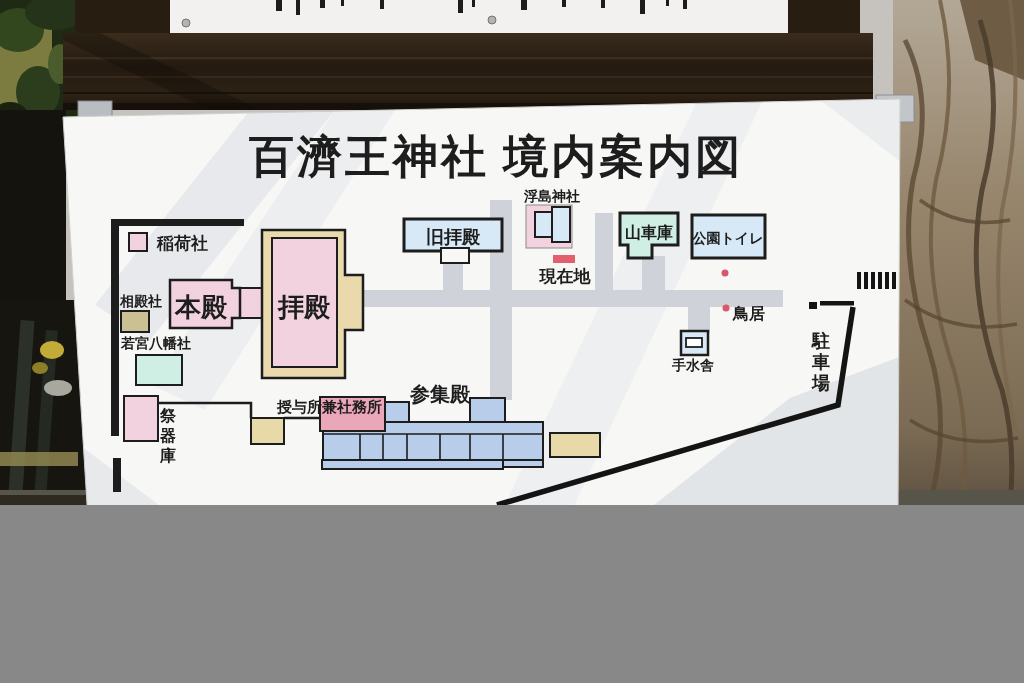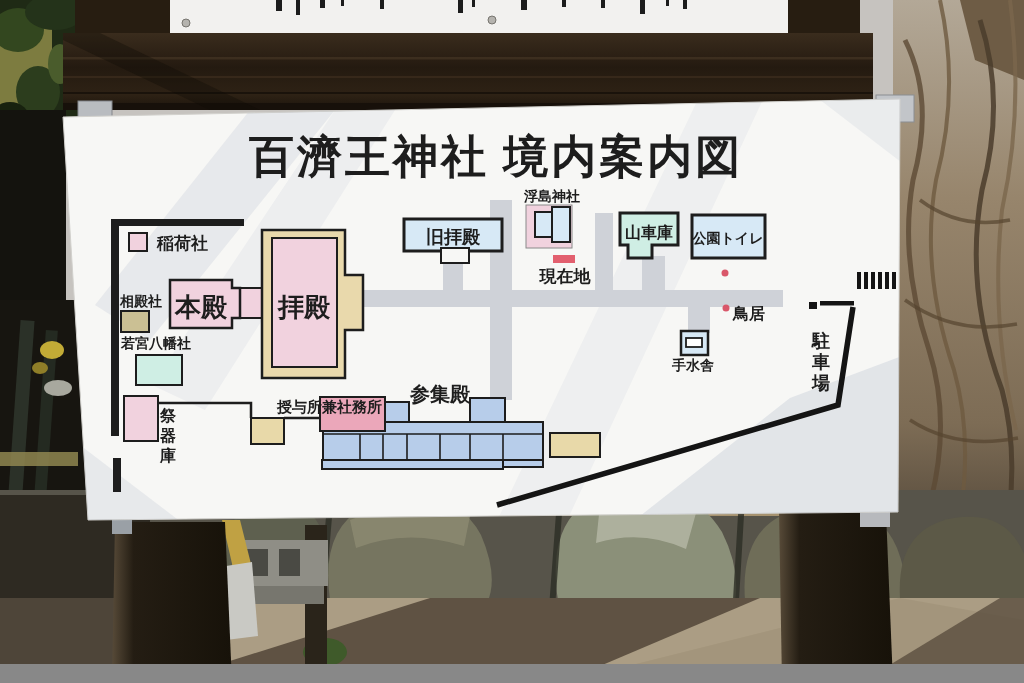--- a/index.html
+++ b/index.html
@@ -1,16 +1,16 @@
 <!DOCTYPE html>
 <html><head>
 <meta charset="utf-8">
 <style>
   html,body{margin:0;padding:0;background:#888;}
-  #stage{position:relative;width:1024px;height:664px;overflow:hidden;background:#c6c3bf;}
+  #stage{position:relative;width:1024px;height:505px;overflow:hidden;background:#c6c3bf;}
   svg{display:block;}
   svg text{font-family:"Liberation Sans","DejaVu Sans",sans-serif;fill:#1d1d1d;}
   .title{font-family:"Liberation Serif","DejaVu Serif",serif;font-weight:bold;font-size:45px;letter-spacing:3px;}
   .lbl14{font-size:14px;font-weight:bold;}
   .lbl15{font-size:15px;font-weight:bold;}
   .lbl16{font-size:16px;font-weight:bold;}
   .lbl17{font-size:17px;font-weight:bold;}
   .lbl18{font-size:18px;font-weight:bold;}
   .lbl20{font-size:20px;font-weight:bold;}
   .lbl26{font-size:26px;font-weight:bold;}

